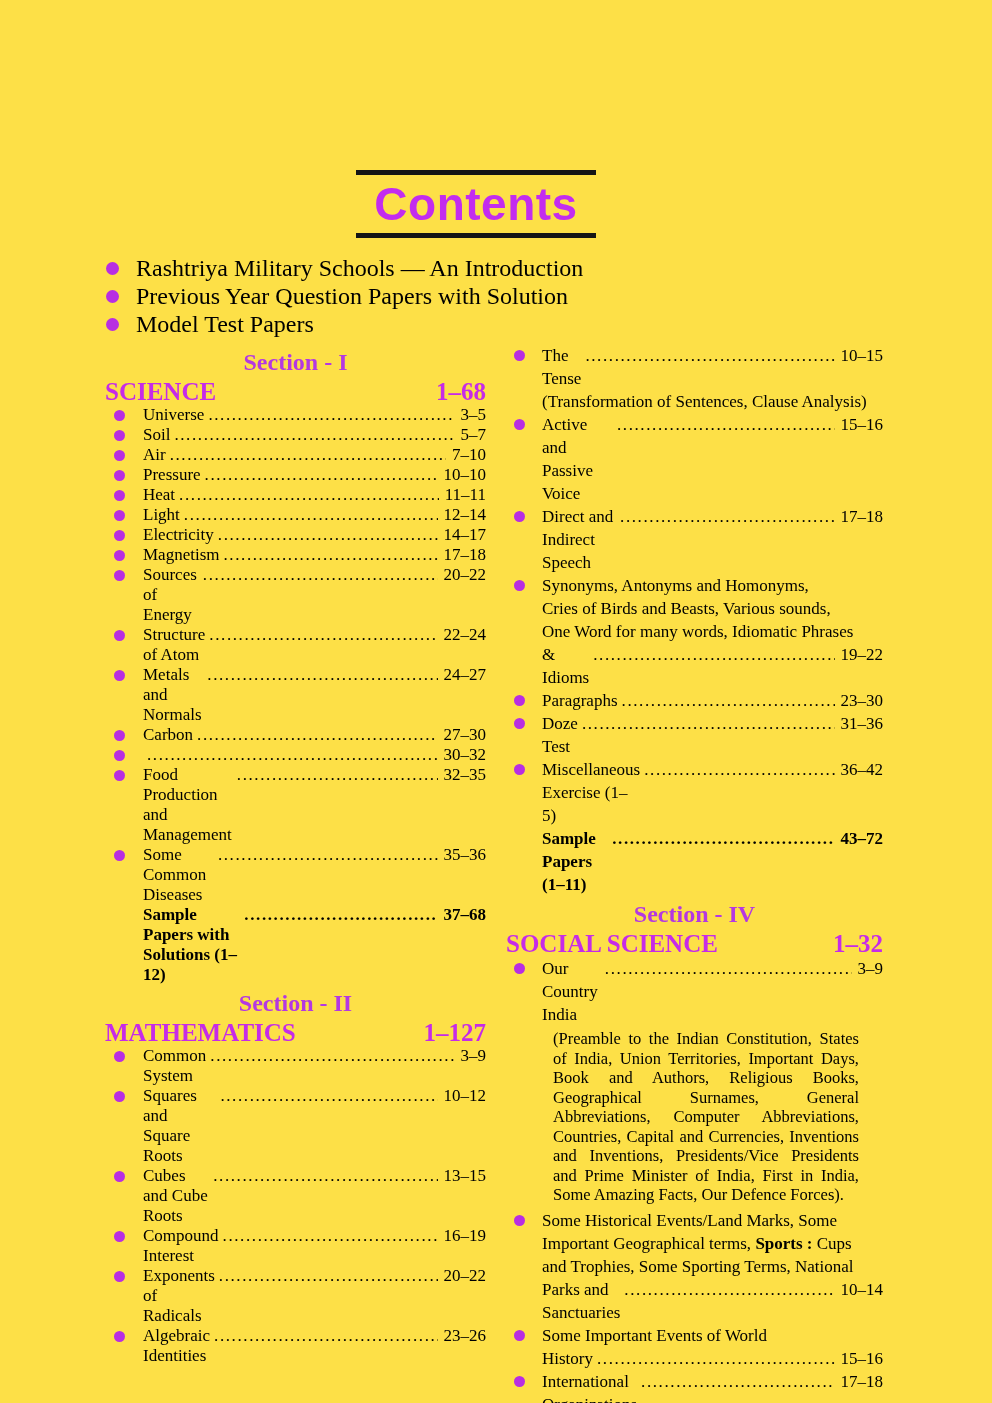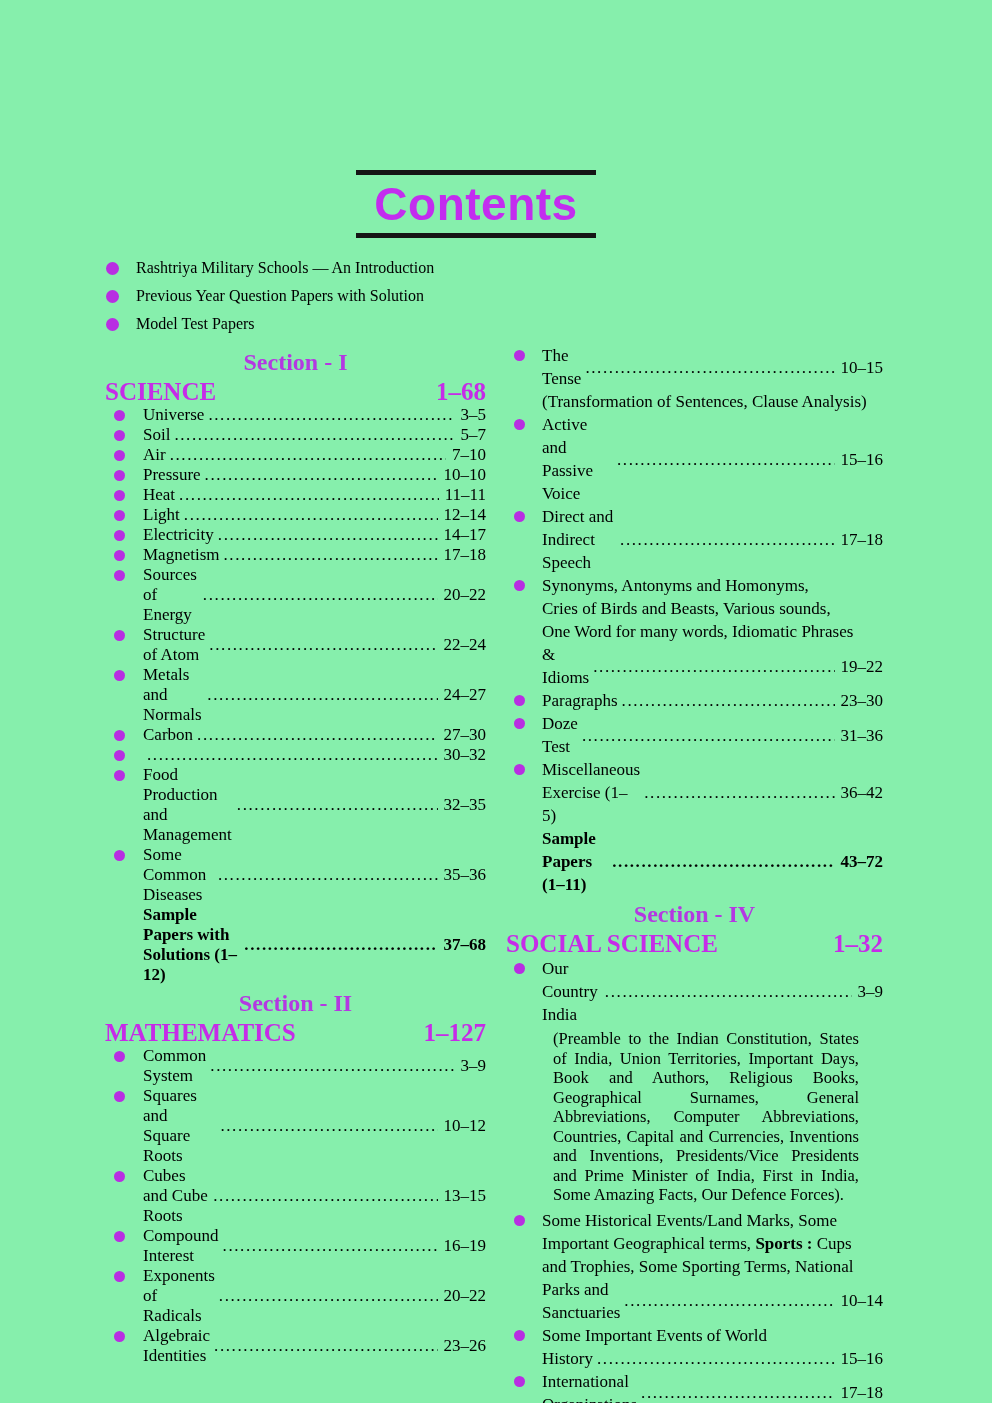--- a/index.html
+++ b/index.html
@@ -3,34 +3,34 @@
 <meta charset="utf-8">
 <title>Contents</title>
 <style>
   * { margin:0; padding:0; box-sizing:border-box; }
   html,body { background:#ffffff; }
   body {
     width:992px; height:1403px; position:relative;
     font-family:"Liberation Serif", serif; color:#000;
     overflow:hidden;
   }
-  .page { position:absolute; inset:0; background:#86efac; }
+  .page { position:absolute; inset:0; background:#fde047; }
 
   
   .title-block { position:absolute; left:356px; top:170px; width:240px; text-align:center; }
   .title-rule { height:5px; background:#151515; }
   .title-text {
     font-family:"Liberation Sans", sans-serif; font-weight:bold;
     font-size:46px; line-height:58px; color:#c32cef; letter-spacing:0.5px;
     white-space:nowrap;
   }
 
   
   .intro { position:absolute; left:106px; top:254px; list-style:none; }
-  .intro-row { display:flex; align-items:center; height:28px; font-size:16px; }
+  .intro-row { display:flex; align-items:center; height:28px; font-size:24px; }
   .bullet { display:inline-block; border-radius:50%; background:#b82ee2; }
   .bullet-lg { width:13px; height:13px; margin-right:17px; flex:0 0 auto; }
 
   
   .col { position:absolute; top:344px; }
   .col-left  { left:105px; width:381px; }
   .col-right { left:506px; width:377px; }
 
   .section-title {
     text-align:center; color:#b438e2; font-weight:bold;
@@ -40,21 +40,21 @@
     display:flex; justify-content:space-between; align-items:baseline;
     color:#c62be8; font-weight:bold; font-size:25px; line-height:26px;
   }
 
   .toc-item { position:relative; padding-left:38px; font-size:17px; }
   .col-left  .toc-item { line-height:20px; }
   .col-right .toc-item { line-height:23px; padding-left:36px; }
   .item-bullet { position:absolute; left:9px; top:5px; width:11px; height:11px; }
   .col-right .item-bullet { left:8px; top:6px; }
 
-  .leader-line { display:flex; align-items:center; }
+  .leader-line { display:flex; align-items:flex-start; }
   .label { white-space:pre-wrap; }
   .dots { flex:1 1 auto; overflow:hidden; white-space:nowrap; letter-spacing:1.6px; margin:0 4px; }
   .pages { white-space:nowrap; margin-left:2px;font-family:Liberation Serif, serif; }
   .bold, .bold .label, .bold .pages, .seg-bold { font-weight:bold; }
 
   .m-line { white-space:pre-wrap; }
   .note { white-space:pre-wrap; }
 
   .toc-para {
     margin:3px 24px 4px 47px; font-size:16.5px; line-height:19.5px;

